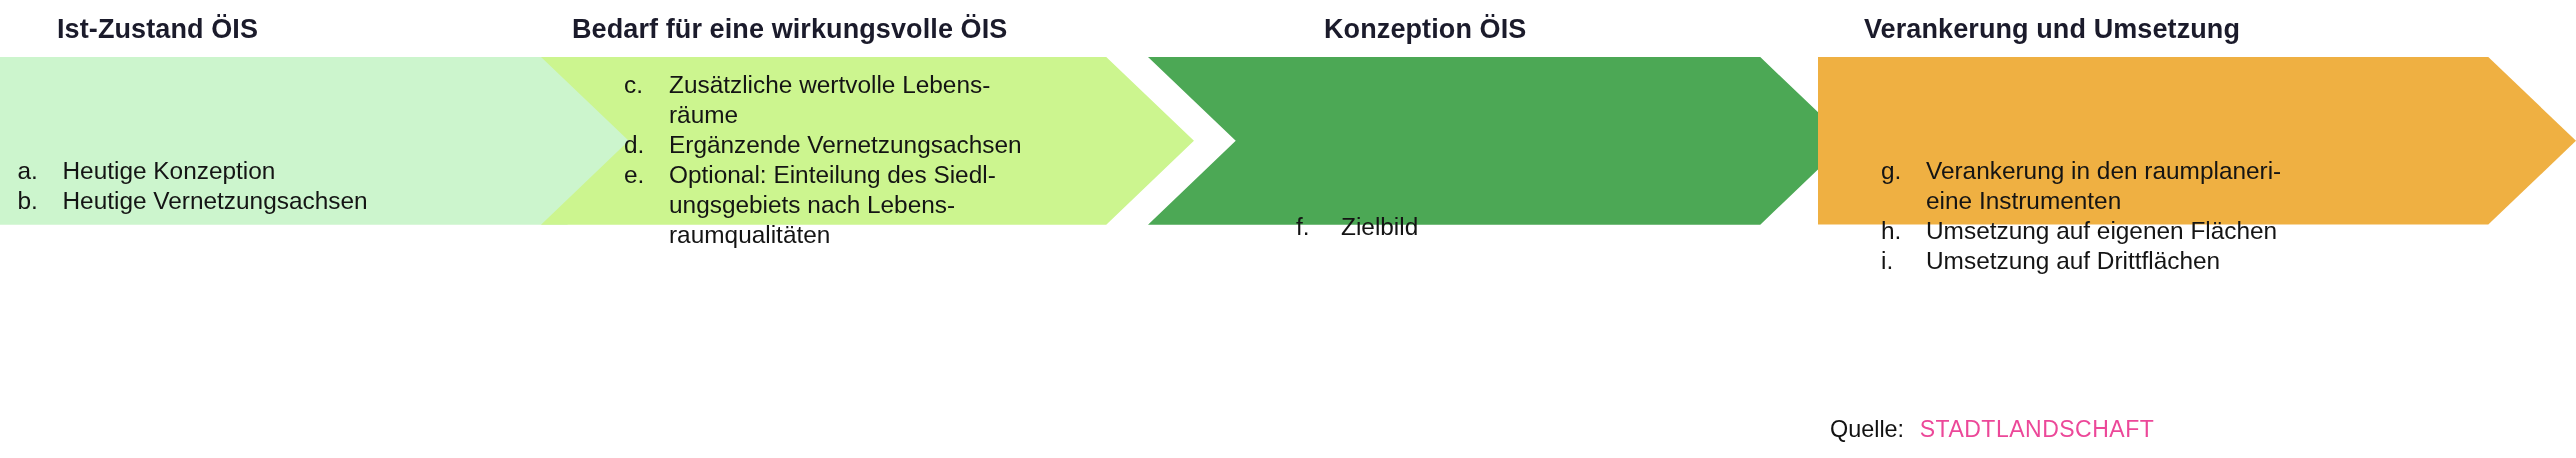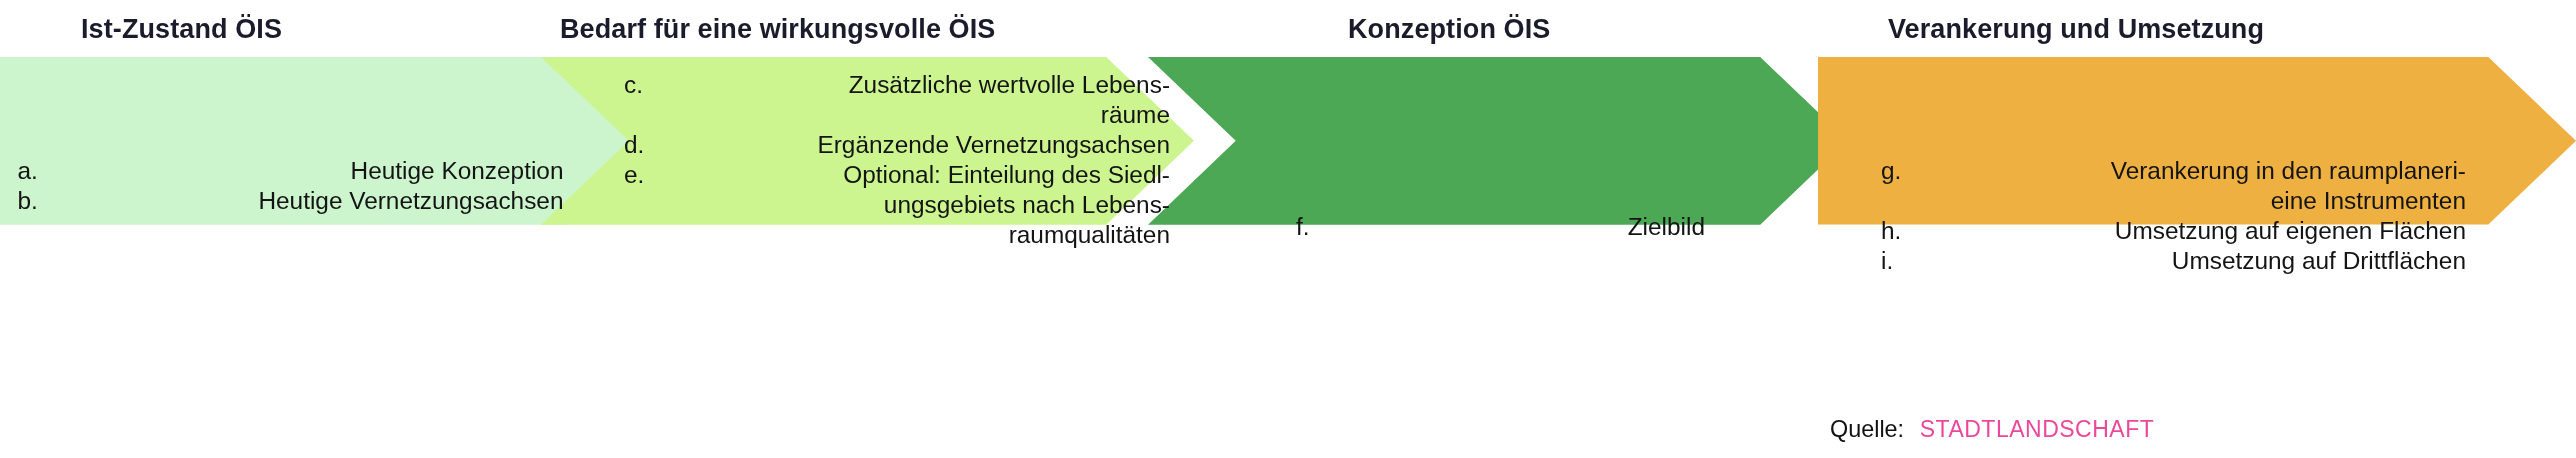--- a/index.html
+++ b/index.html
@@ -26,21 +26,20 @@
   
   .phase-title {
     position: absolute;
     font-family: "Liberation Sans", sans-serif;
     font-weight: bold;
     font-size: 27px;
     line-height: 31px;
     color: #1b1b2b;
     white-space: nowrap;
     letter-spacing: 0.1px;
-    margin-left: 24px;
   }
 
   
   .chevron {
     position: absolute;
     box-sizing: border-box;
   }
   .chevron .shape {
     position: absolute;
     inset: 0;
@@ -60,21 +59,20 @@
     color: #141414;
   }
   .item .marker {
     flex: 0 0 auto;
     width: 45px;
     text-align: left;
   }
   .item .text {
     flex: 1 1 auto;
     white-space: pre-line;
-    text-align: right;
   }
 
   
   .source {
     position: absolute;
     display: flex;
     align-items: baseline;
     white-space: nowrap;
   }
   .source .label {
@@ -110,21 +108,21 @@
     <div class="item">
       <span class="marker">a.</span>
       <span class="text">Heutige Konzeption</span>
     </div>
     <div class="item">
       <span class="marker">b.</span>
       <span class="text">Heutige Vernetzungsachsen</span>
     </div>
   </div>
 
-  <div class="phase-title" style="left:536px; top:13.6px;">Bedarf für eine wirkungsvolle ÖIS</div>
+  <div class="phase-title" style="left:572px; top:13.6px;">Bedarf für eine wirkungsvolle ÖIS</div>
 
   <div class="chevron" style="left:541px; top:57px; width:653px; height:168px;">
     <svg class="shape" viewBox="0 0 670 172" preserveAspectRatio="none">
       <polygon points="0,0 580,0 670,86 580,172 0,172 90,86" fill="#CCF58F"></polygon>
     </svg>
   </div>
 
   <div class="items" style="left:624px; top:70px; width:546px;">
     <div class="item">
       <span class="marker">c.</span>

